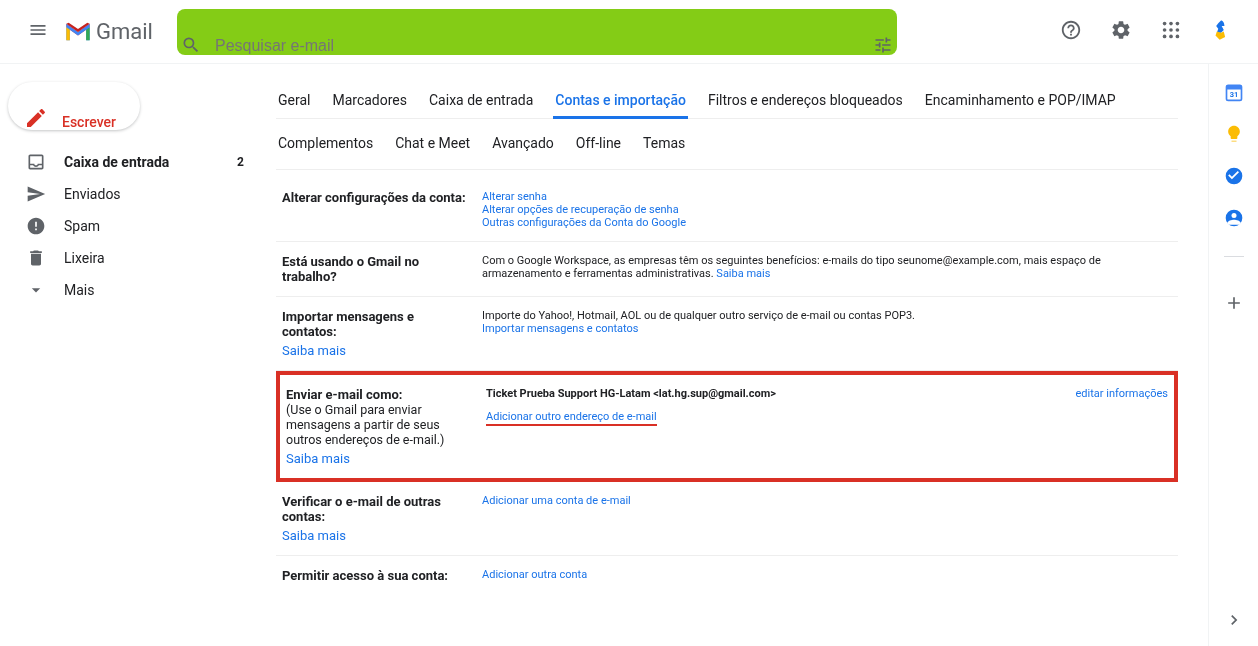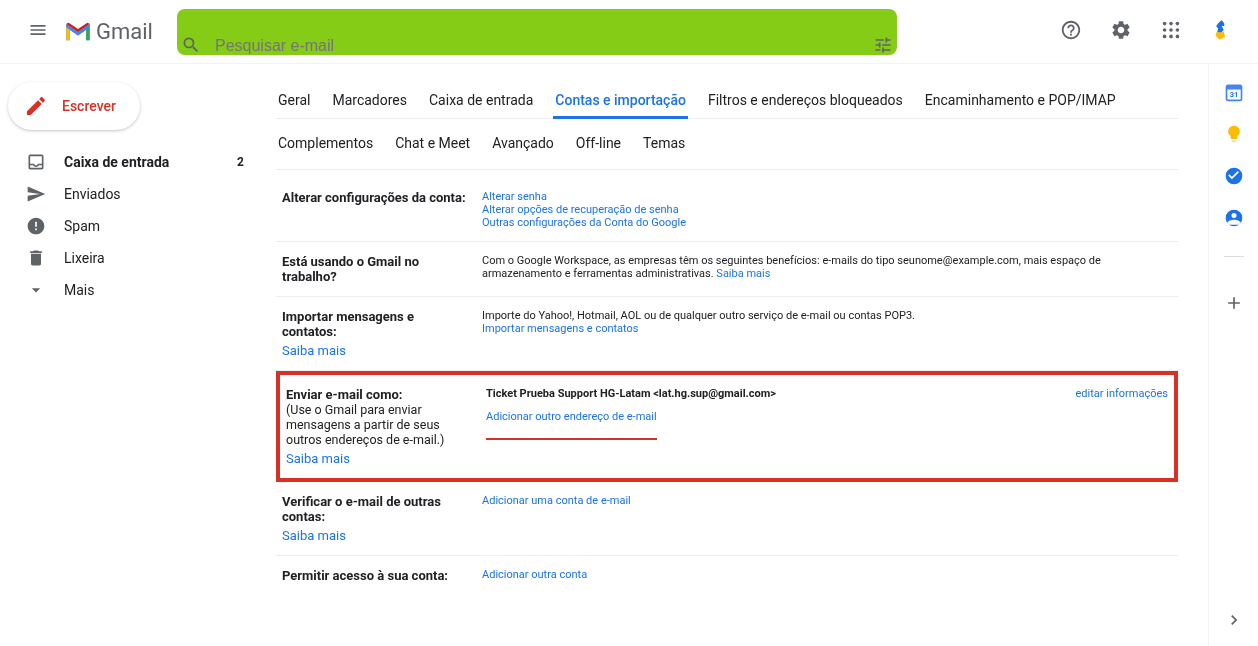--- a/index.html
+++ b/index.html
@@ -16,21 +16,21 @@
   .search-bar input { flex: 1; background: transparent; border: none; outline: none; font-size: 16px; color: #5f6368; margin-left: 14px; }
   .header-right { display: flex; align-items: center; gap: 8px; margin-left: auto; }
   .header-right .icon-btn { padding: 10px; cursor: pointer; }
   .header-right svg { width: 22px; height: 22px; fill: #5f6368; }
   
   
   .body-wrap { display: flex; height: calc(100vh - 64px); }
   
   
   .sidebar { width: 256px; padding-top: 10px; flex-shrink: 0; }
-  .compose-btn { display: inline-flex; align-items: center; gap: 14px; margin: 8px 0 16px 8px; padding: 0 24px 0 16px; height: 48px; border-radius: 24px; box-shadow: 0 1px 3px rgba(60,64,67,.3); background: #fff; cursor: pointer; }
+  .compose-btn { display: inline-flex; align-items: flex-end; gap: 14px; margin: 8px 0 16px 8px; padding: 0 24px 0 16px; height: 48px; border-radius: 24px; box-shadow: 0 1px 3px rgba(60,64,67,.3); background: #fff; cursor: pointer; }
   .compose-btn svg { width: 24px; height: 24px; }
   .compose-btn span { font-size: 14px; font-weight: 500; color: #d93025; }
   .nav-item { display: flex; align-items: center; height: 32px; padding: 0 12px 0 26px; border-radius: 0 16px 16px 0; cursor: pointer; font-size: 14px; color: #202124; }
   .nav-item svg { width: 20px; height: 20px; fill: #5f6368; margin-right: 18px; flex-shrink: 0; }
   .nav-item.active { font-weight: 700; }
   .nav-item .badge { margin-left: auto; font-size: 12px; font-weight: 700; }
   
   
   .main { flex: 1; overflow-y: auto; padding: 20px 30px 20px 20px; position: relative; }
   .main::-webkit-scrollbar { width: 10px; }
@@ -43,21 +43,21 @@
   
   
   .setting-row { display: flex; padding: 12px 6px; border-bottom: 1px solid #eee; }
   .setting-label { width: 200px; flex-shrink: 0; font-size: 13px; font-weight: 700; color: #202124; padding-right: 12px; }
   .setting-label .sub { font-weight: 400; font-size: 12.5px; }
   .setting-content { flex: 1; font-size: 11px; color: #202124; }
   .setting-content a, .setting-label a { color: #1a73e8; text-decoration: none; cursor: pointer; font-weight: 400; }
   .link-saiba { display: block; color: #1a73e8; font-weight: 400; margin-top: 4px; font-size: 13px; }
   
   .highlight-box { border: 4px solid #d93025; padding: 12px 6px; display: flex; }
-  .underline-red { border-bottom: 2px solid #d93025; padding-bottom: 15px; }
+  .underline-red { border-bottom: 2px solid #d93025; padding-bottom: 1px; }
   .bold-link { font-weight: 700; color: #1a73e8; }
   .send-as-row { display: flex; }
   .edit-info { margin-left: auto; color: #1a73e8; white-space: nowrap; }
   
   
   .side-panel { width: 50px; border-left: 1px solid #f1f3f4; display: flex; flex-direction: column; align-items: center; padding-top: 18px; gap: 22px; flex-shrink: 0; }
   .side-panel .side-icon { width: 20px; height: 20px; cursor: pointer; }
   .side-panel .plus-icon { margin-top: 8px; width: 20px; height: 20px; }
   .side-panel .expand-btn { margin-top: auto; margin-bottom: 16px; }
   .side-panel hr { width: 20px; border: none; border-top: 1px solid #dadce0; margin: 6px 0; }

